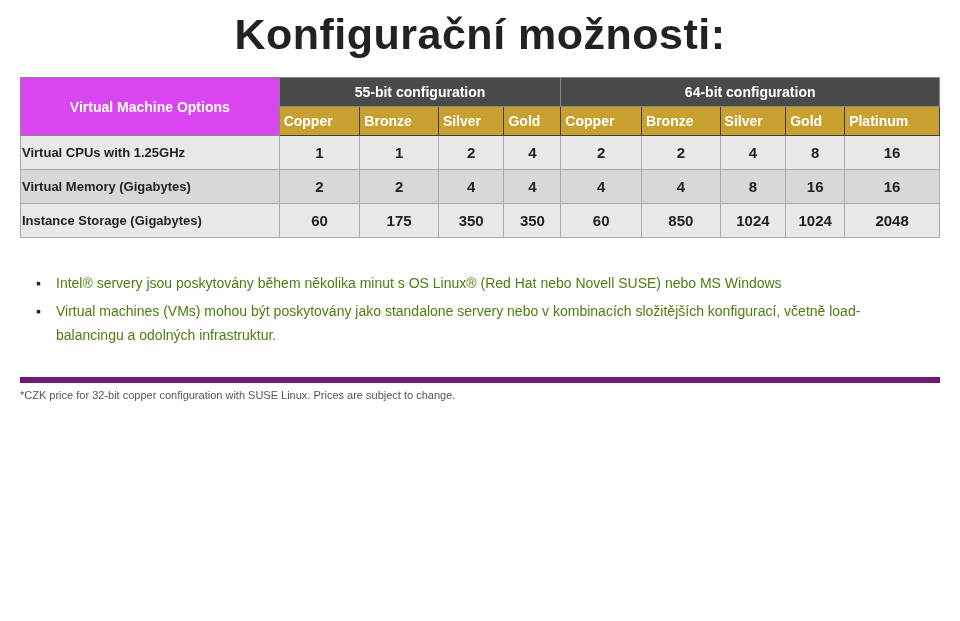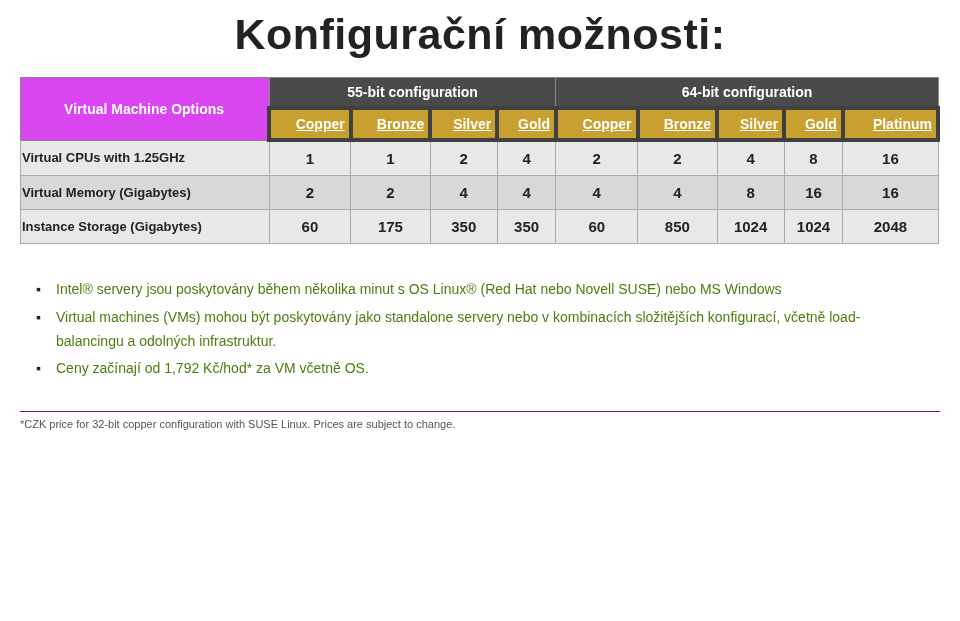--- a/index.html
+++ b/index.html
@@ -44,24 +44,23 @@
 
     .header-group-row th.vm-options-cell {
       background: #d946ef;
     }
 
     
     .header-sub-row th {
       background: #c8a030;
       color: #fff;
       font-weight: bold;
-      text-align: right;
+      text-align: left;
       padding: 6px 4px;
-      border: 4px solid #404040;
-      text-decoration: underline;
+      border: 1px solid #404040;
     }
 
     
     .data-row td {
       background: #e8e8e8;
       color: #222;
       text-align: center;
       padding: 8px 4px;
       border: 1px solid #aaa;
       font-weight: bold;
@@ -106,21 +105,21 @@
       position: absolute;
       left: 0;
       color: #222;
       font-size: 14px;
     }
 
     .footnote {
       font-size: 11px;
       color: #555;
       margin-top: 16px;
-      border-top: 1px solid #701a75;
+      border-top: 6px solid #701a75;
       padding-top: 6px;
     }
   </style>
 </head>
 <body>
 
 <h1 class="page-title">Konfigurační možnosti:</h1>
 
 <div class="table-wrapper">
   <table>
@@ -185,17 +184,16 @@
         </tr>
       </tbody>
   </table>
 </div>
 
 <div class="bullets-section">
   <ul>
 
   <li>Intel® servery jsou poskytovány během několika minut s OS Linux® (Red Hat nebo Novell SUSE) nebo MS Windows</li>
       <li>Virtual machines (VMs) mohou být poskytovány jako standalone servery nebo v kombinacích složitějších konfigurací, včetně load-balancingu a odolných infrastruktur.</li>
-      <li>Ceny začínají od 1,792 Kč/hod* za VM včetně OS.</li>
     </ul>
 </div>
 
 <div class="footnote">*CZK price for 32-bit copper configuration with SUSE Linux. Prices are subject to change.</div>
 
 </body></html>

